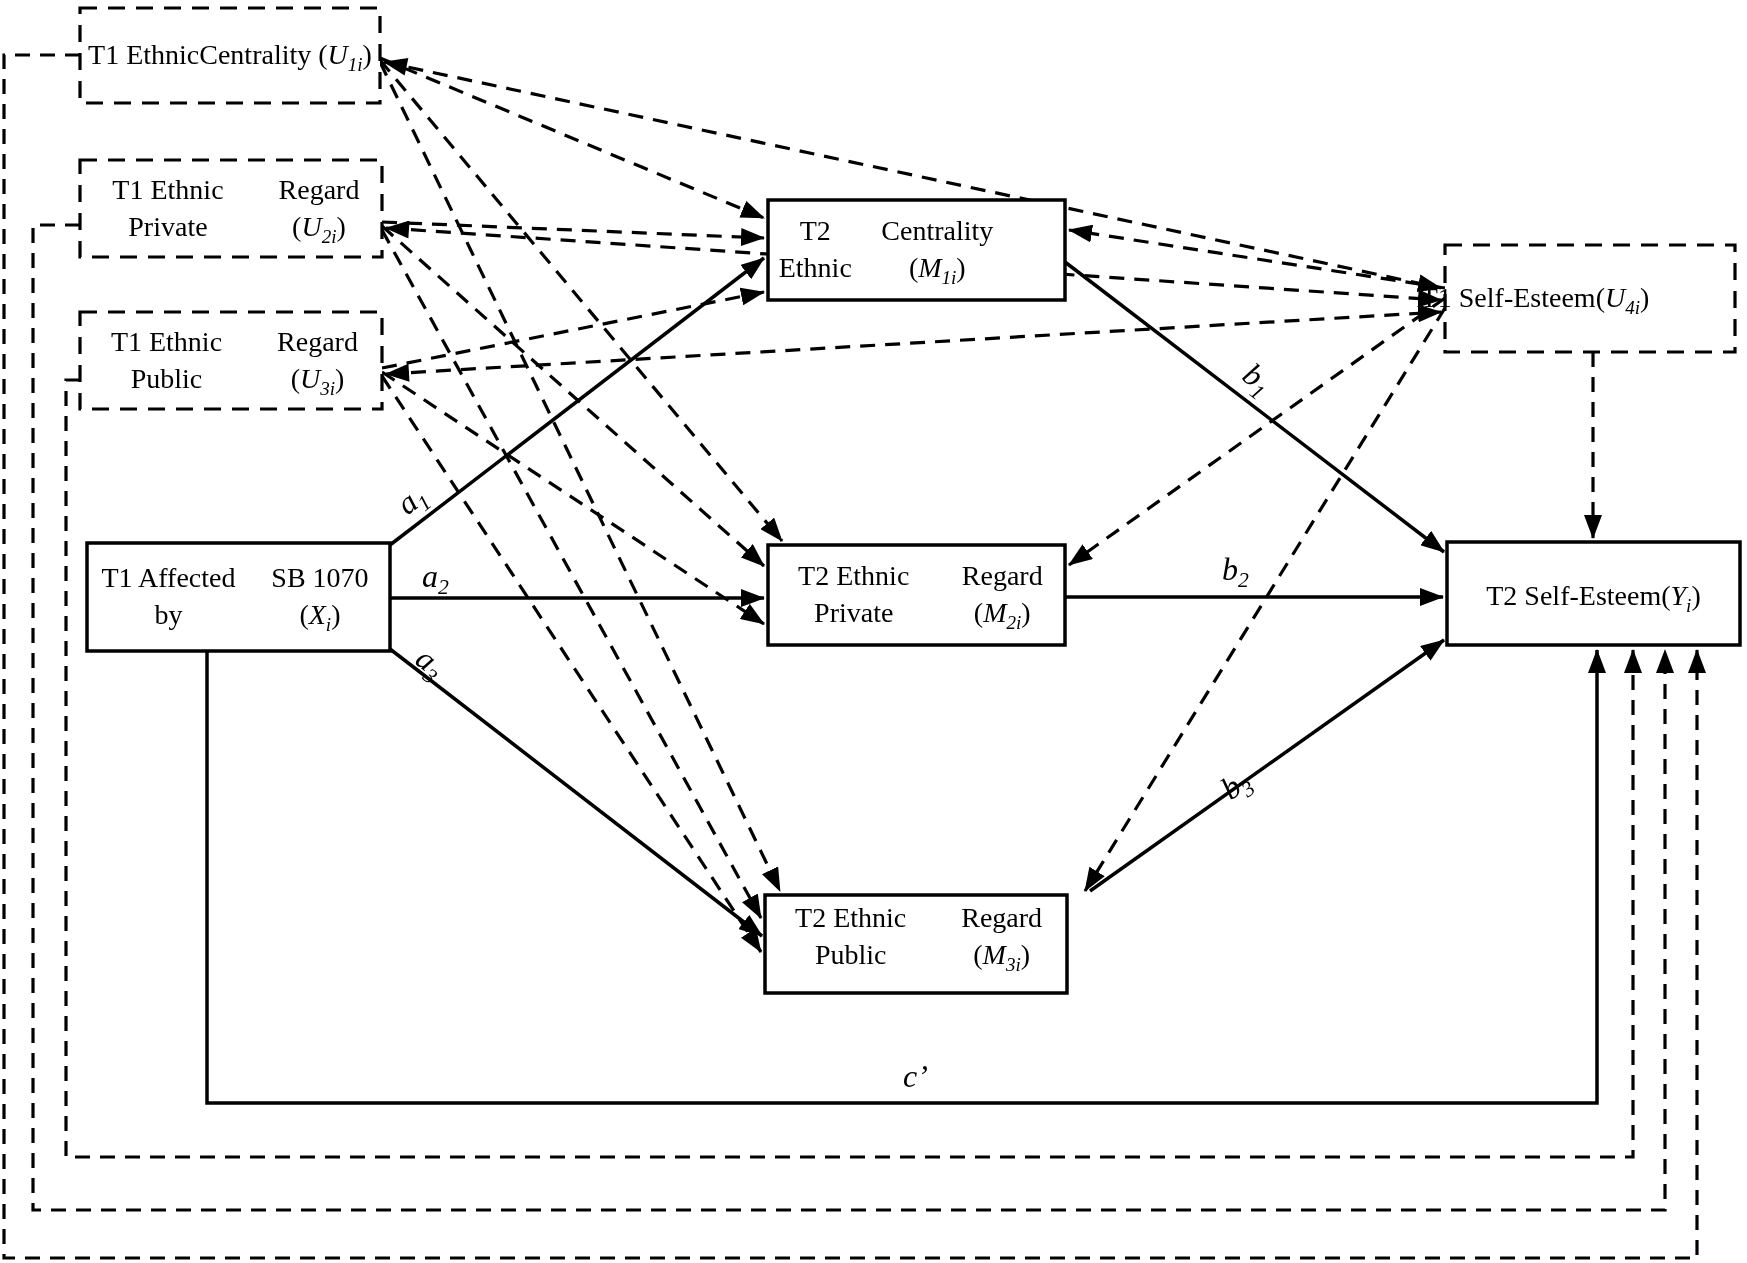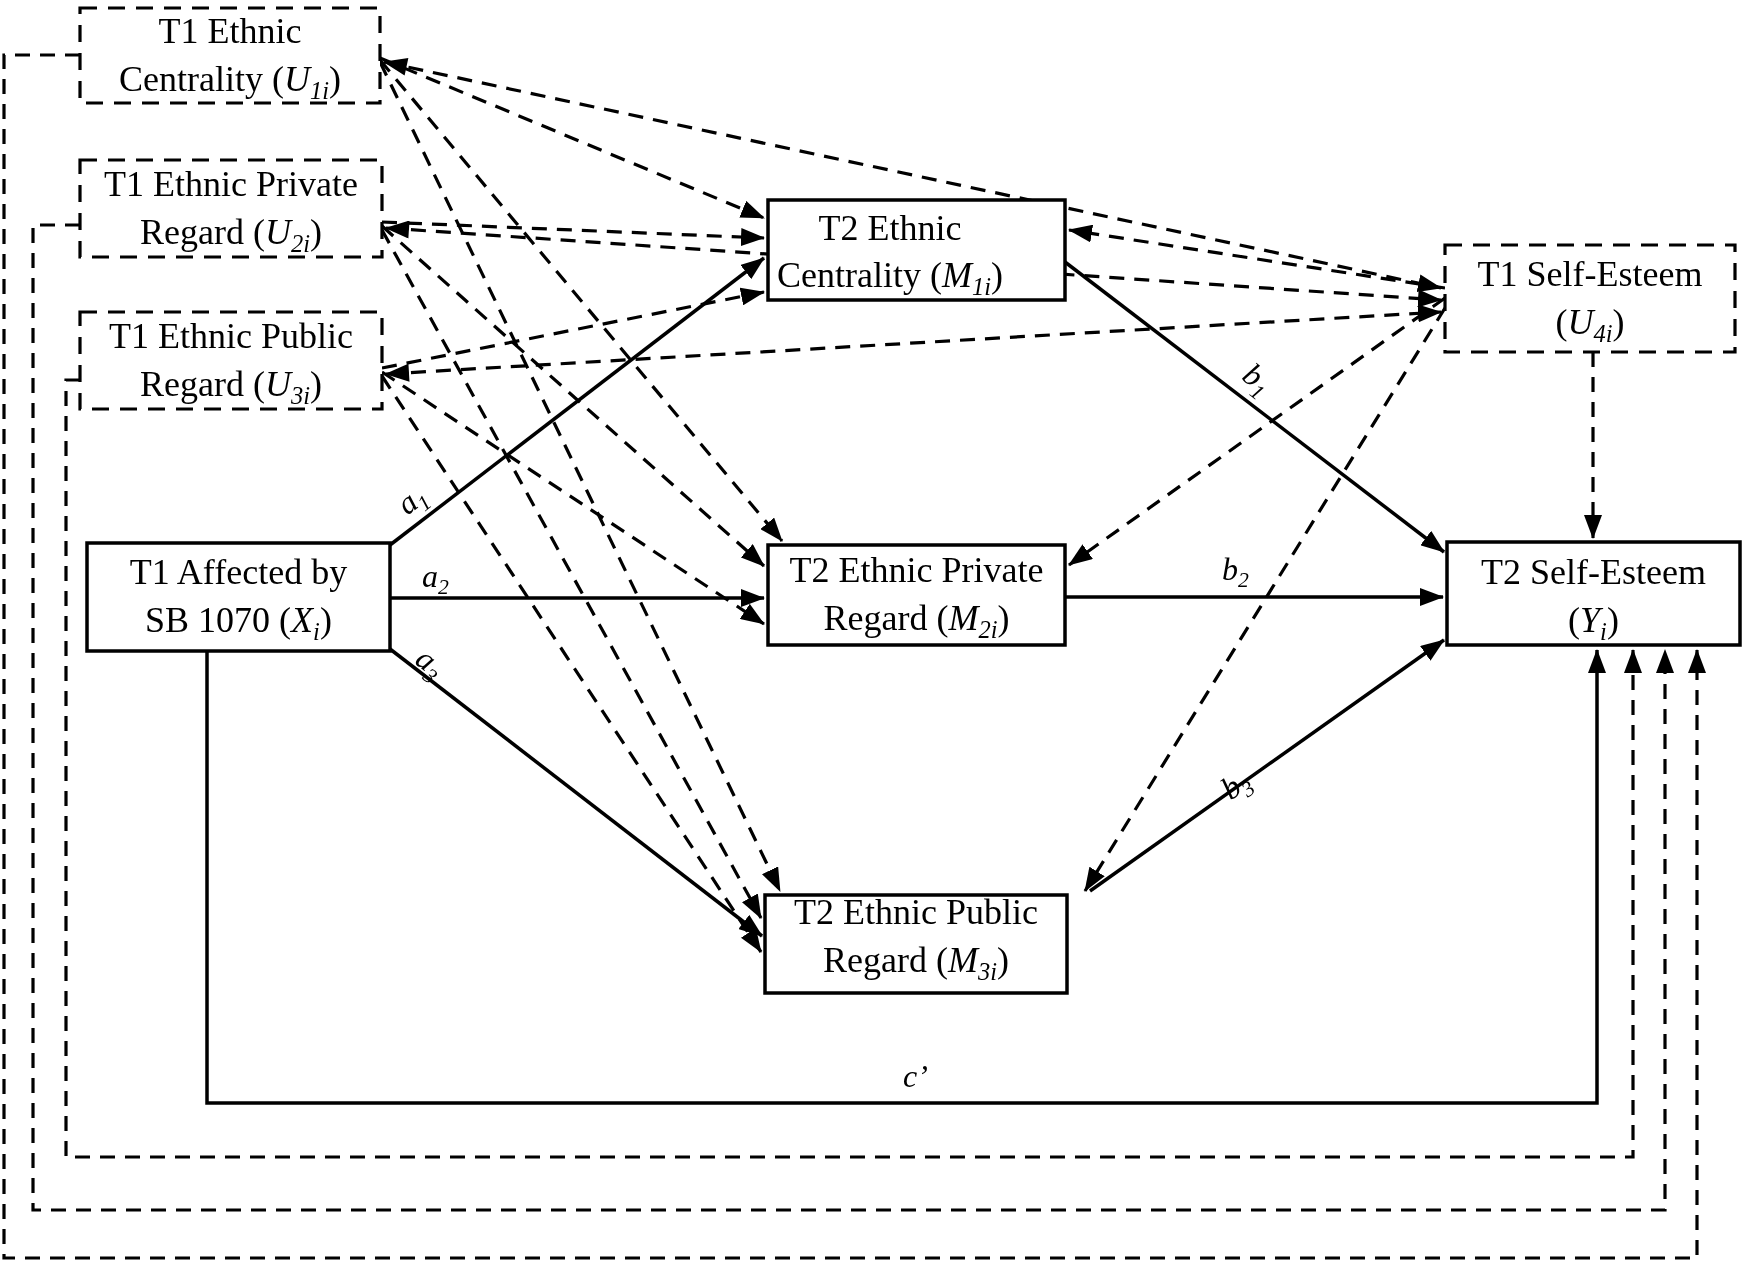--- a/index.html
+++ b/index.html
@@ -1,20 +1,20 @@
 <!DOCTYPE html>
 <html><head>
 <meta charset="utf-8">
 <style>
   html,body{margin:0;padding:0;background:#ffffff;}
   #canvas{position:relative;width:1747px;height:1263px;background:#ffffff;overflow:hidden;
           font-family:"Liberation Serif","DejaVu Serif",serif;color:#000;}
   #edges{position:absolute;left:0;top:0;}
-  .boxtext{position:absolute;display:flex;flex-direction:column;align-items:center;justify-content:center;
-           text-align:center;font-size:36px;line-height:1.32;background:transparent;}
+  .boxtext{position:absolute;display:flex;flex-direction:row;align-items:center;justify-content:center;
+           text-align:center;font-size:28px;line-height:1.32;background:transparent;}
   .v{font-style:italic;}
   .boxtext sub, .plabel sub{font-style:italic;font-size:0.68em;line-height:0;}
   .plabel{position:absolute;font-style:italic;font-size:32px;white-space:nowrap;}
   .rot-a1{transform:rotate(-38deg);}
   .rot-a3{transform:rotate(38deg);}
   .rot-b1{transform:rotate(38deg);}
   .rot-b3{transform:rotate(-35deg);}
 </style>
 </head>
 <body>
@@ -99,21 +99,21 @@
     <div><span>Centrality (</span><span class="v"><span>M</span><sub>1i</sub></span><span>)</span></div>
   </div>
   <div class="boxtext" style="left:768px;top:545px;width:297px;height:100px;">
     <div>T2 Ethnic Private</div>
     <div><span>Regard (</span><span class="v"><span>M</span><sub>2i</sub></span><span>)</span></div>
   </div>
   <div class="boxtext" style="left:765px;top:895px;width:302px;height:83px;">
     <div>T2 Ethnic Public</div>
     <div><span>Regard (</span><span class="v"><span>M</span><sub>3i</sub></span><span>)</span></div>
   </div>
-  <div class="boxtext" style="left:1445px;top:245px;width:290px;height:107px;">
+  <div class="boxtext" style="left:1390px;top:245px;width:290px;height:107px;">
     <div>T1 Self-Esteem</div>
     <div><span>(</span><span class="v"><span>U</span><sub>4i</sub></span><span>)</span></div>
   </div>
   <div class="boxtext" style="left:1447px;top:542px;width:293px;height:109px;">
     <div>T2 Self-Esteem</div>
     <div><span>(</span><span class="v"><span>Y</span><sub>i</sub></span><span>)</span></div>
   </div>
 
   <span class="plabel rot-a1" style="left:398px;top:481px;"><span>a</span><sub>1</sub><span></span></span>
   <span class="plabel" style="left:422px;top:558px;"><span>a</span><sub>2</sub><span></span></span>

